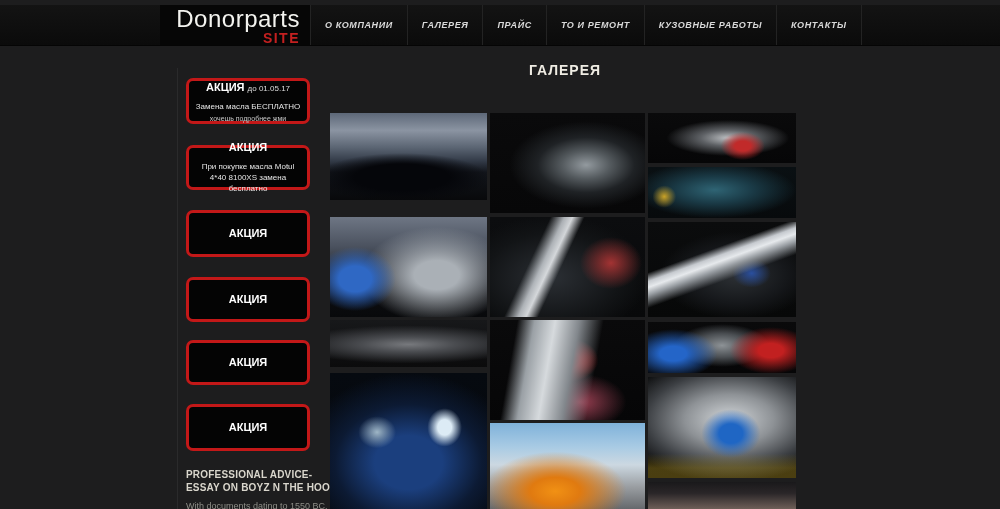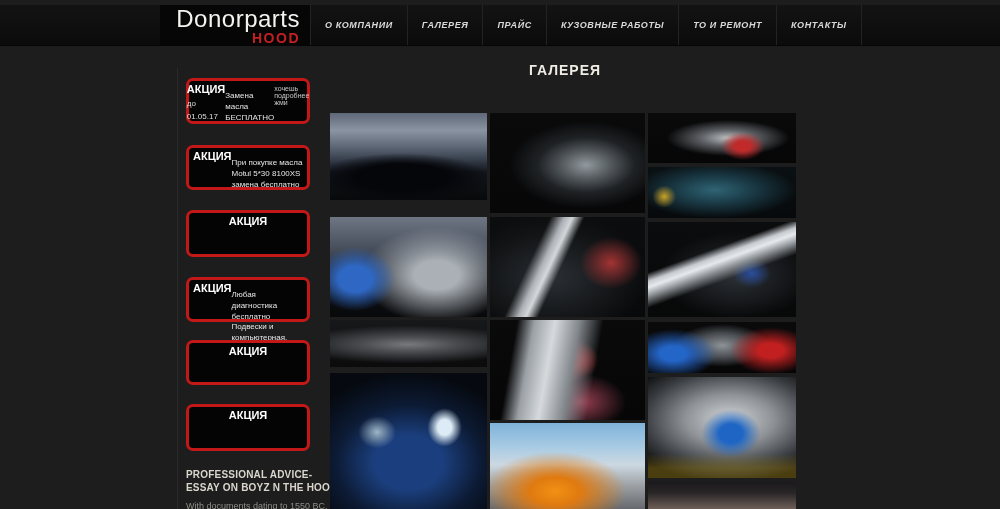--- a/index.html
+++ b/index.html
@@ -25,22 +25,22 @@
     display:flex;align-items:center;padding:0 14px;
     font-size:9px;font-weight:bold;letter-spacing:.6px;color:#d9d9d9;
     border-left:1px solid #232323;text-decoration:none;white-space:nowrap;cursor:pointer;font-style:italic;
   }
   .nav-item:last-child{border-right:1px solid #232323;}
   
   .sidebar-edge{position:absolute;left:177px;top:68px;height:441px;width:1px;background:#2a2a2b;}
   .promo{
     position:absolute;left:186px;width:124px;box-sizing:border-box;
     border:3px solid #c31818;border-radius:7px;background:#040404;
-    color:#eee;
-    display:flex;justify-content:center;
+    color:#eee;text-align:center;
+    display:flex;flex-direction:column;justify-content:center;
     padding:2px 4px;cursor:pointer;
   }
   .p1{top:78px;height:46px}
   .p2{top:145px;height:45px}
   .p3{top:210px;height:47px}
   .p4{top:277px;height:45px}
   .p5{top:340px;height:45px}
   .p6{top:404px;height:47px}
   .promo-title{font-size:11px;font-weight:bold;color:#ffffff;line-height:1.2;}
   .promo-date{font-size:8px;font-weight:normal;color:#dddddd;}
@@ -62,55 +62,54 @@
   .b1{top:0;height:100px}.b2{top:104px;height:100px}.b3{top:207px;height:100px}.b4{top:310px;height:110px}
   .d1{top:0;height:50px}.d2{top:54px;height:51px}.d3{top:109px;height:95px}
   .d4{top:209px;height:51px}.d5{top:264px;height:101px}.d6{top:369px;height:45px}
 </style>
 </head>
 <body>
 
 <header class="header">
   <div class="logo-block">
     <div class="logo-name">Donorparts</div>
-    <div class="logo-sub">HOOD</div>
+    <div class="logo-sub">SITE</div>
   </div>
   <nav class="nav">
     <a class="nav-item">О КОМПАНИИ</a>
     <a class="nav-item">ГАЛЕРЕЯ</a>
     <a class="nav-item">ПРАЙС</a>
+    <a class="nav-item">ТО И РЕМОНТ</a>
     <a class="nav-item">КУЗОВНЫЕ РАБОТЫ</a>
-    <a class="nav-item">ТО И РЕМОНТ</a>
     <a class="nav-item">КОНТАКТЫ</a>
   </nav>
 </header>
 
 <div class="sidebar-edge"></div>
 
 <div class="promo p1">
   <div class="promo-title">
     <span>АКЦИЯ</span>
     <span class="promo-date">до 01.05.17</span>
   </div>
   <div class="promo-body">Замена масла БЕСПЛАТНО</div>
   <div class="promo-note">хочешь подробнее жми</div>
 </div>
 
 <div class="promo p2">
   <div class="promo-title">АКЦИЯ</div>
-  <div class="promo-body">При покупке масла Motul 5*30 8100XS замена бесплатно</div>
+  <div class="promo-body">При покупке масла Motul 4*40 8100XS замена бесплатно</div>
 </div>
 
 <div class="promo p3">
   <div class="promo-title">АКЦИЯ</div>
 </div>
 
 <div class="promo p4">
   <div class="promo-title">АКЦИЯ</div>
-  <div class="promo-body">Любая диагностика бесплатно Подвески и компьютерная.</div>
 </div>
 
 <div class="promo p5">
   <div class="promo-title">АКЦИЯ</div>
 </div>
 
 <div class="promo p6">
   <div class="promo-title">АКЦИЯ</div>
 </div>
 

